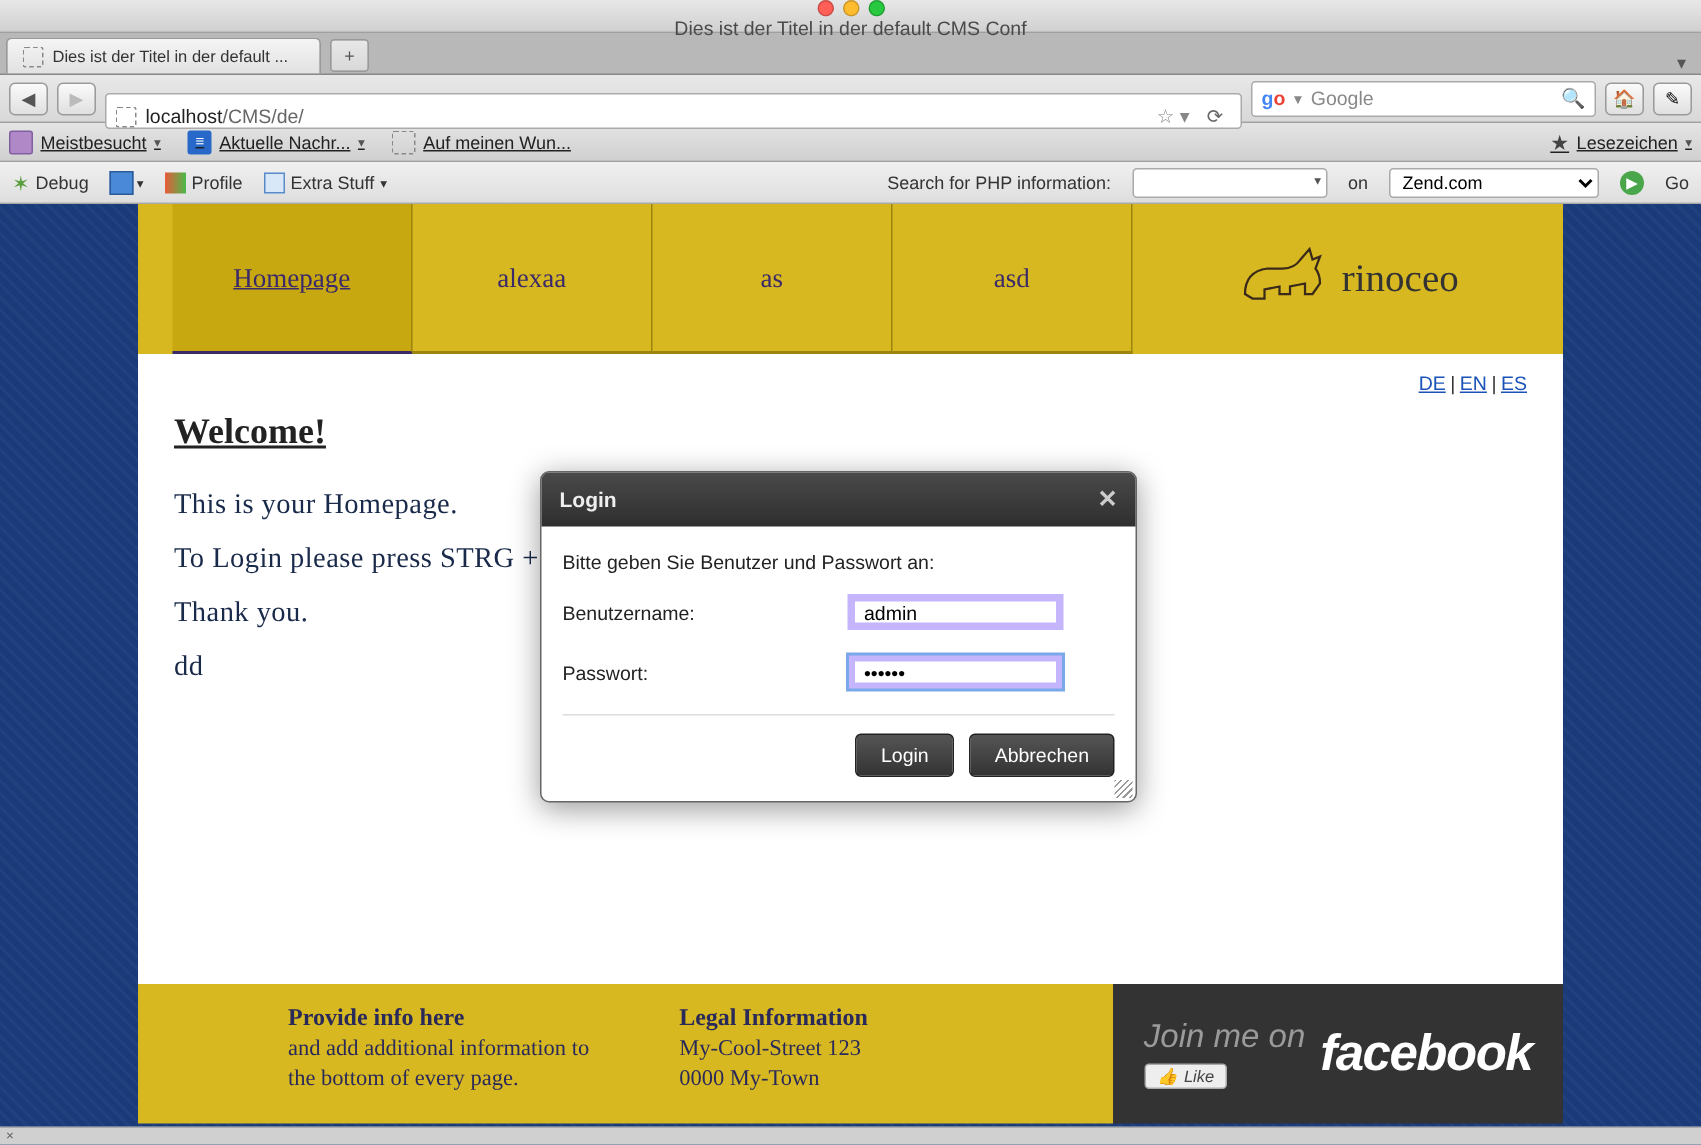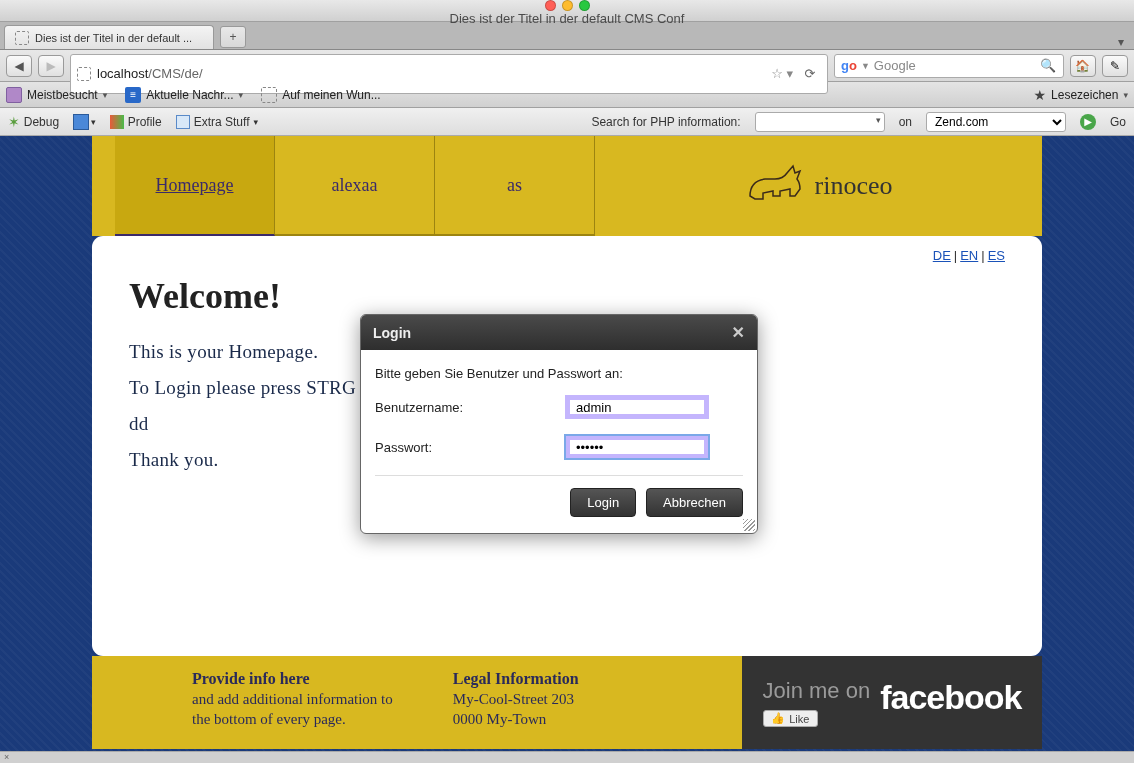--- a/index.html
+++ b/index.html
@@ -17,29 +17,29 @@
 
 .tabstrip { height: 28px; background: #b8b8b8; display: flex; align-items: flex-end; padding: 0 4px; border-bottom: 1px solid #888; }
 .tab { height: 24px; background: linear-gradient(#f4f4f4,#e2e2e2); border: 1px solid #999; border-bottom: none; border-radius: 4px 4px 0 0; padding: 0 10px; display: flex; align-items: center; gap: 6px; font-size: 11px; color: #333; margin-right: 2px; min-width: 210px; }
 .tab .dashed { width: 14px; height: 14px; border: 1px dashed #888; border-radius: 2px; }
 .newtab { width: 26px; height: 22px; background: linear-gradient(#e8e8e8,#d8d8d8); border: 1px solid #999; border-radius: 3px; display: flex; align-items: center; justify-content: center; margin-left: 4px; margin-bottom: 1px; color: #555; }
 
 
 .urlbar { height: 32px; background: linear-gradient(#e8e8e8,#d8d8d8); border-bottom: 1px solid #a0a0a0; display: flex; align-items: center; padding: 0 6px; gap: 6px; }
 .navbtn { width: 26px; height: 22px; background: linear-gradient(#fafafa,#e0e0e0); border: 1px solid #9a9a9a; border-radius: 4px; display: flex; align-items: center; justify-content: center; color: #555; font-size: 12px; }
 .navbtn.disabled { color: #bbb; }
-.urlfield { flex: 1; height: 40px; background: #fff; border: 1px solid #aaa; border-radius: 3px; display: flex; align-items: center; padding: 0 6px; font-size: 13px; color: #666; margin-top: 16px; }
+.urlfield { flex: 1; height: 24px; background: #fff; border: 1px solid #aaa; border-radius: 3px; display: flex; align-items: flex-end; padding: 0 6px; font-size: 13px; color: #666; margin-top: 16px; }
 .urlfield .host { color: #222; }
 .urlfield .star { margin-left: auto; color: #888; padding: 0 6px; }
 .reloadbtn { width: 22px; display: flex; justify-content: center; color: #666; }
 .searchfield { width: 230px; height: 24px; background: #fff; border: 1px solid #aaa; border-radius: 3px; display: flex; align-items: center; padding: 0 6px; gap: 4px; color: #888; font-size: 13px; }
 .home-btn, .addon-btn { width: 26px; height: 22px; background: linear-gradient(#fafafa,#e0e0e0); border: 1px solid #9a9a9a; border-radius: 4px; display: flex; align-items: center; justify-content: center; }
 
 
-.bookmarks { height: 26px; background: linear-gradient(#e4e4e4,#d0d0d0); border-bottom: 1px solid #a0a0a0; display: flex; padding: 0 6px; gap: 18px; font-size: 12px; color: #222; }
+.bookmarks { height: 26px; background: linear-gradient(#e4e4e4,#d0d0d0); border-bottom: 1px solid #a0a0a0; display: flex; padding: 0 6px; gap: 18px; font-size: 12px; color: #222; text-decoration: underline; }
 .bookmarks .item { display: flex; align-items: center; gap: 5px; }
 .bookmarks .spacer { flex: 1; }
 .bk-icon { width: 16px; height: 16px; display: inline-flex; align-items: center; justify-content: center; }
 .bk-purple { background: #b088c8; border: 1px solid #8060a0; border-radius: 2px; }
 .bk-rss { background: #2868c8; border-radius: 2px; color: #fff; font-size: 10px; }
 .bk-dashed { border: 1px dashed #888; border-radius: 2px; }
 .bk-star { color: #444; font-size: 14px; }
 
 
 .devbar { height: 28px; background: linear-gradient(#f0f0f0,#dedede); border-bottom: 1px solid #aaa; display: flex; align-items: center; padding: 0 8px; gap: 14px; font-size: 12px; color: #333; }
@@ -52,25 +52,25 @@
 .viewport { position: relative; height: calc(763px - 22px - 28px - 32px - 26px - 28px - 12px); overflow: hidden; background: #1a3a7a; background-image: repeating-linear-gradient(45deg, rgba(255,255,255,0.03) 0 2px, transparent 2px 6px); }
 .page-wrap { width: 950px; margin: 0 auto; background: transparent; }
 .header { background: #d8b820; height: 100px; display: flex; align-items: stretch; }
 .navtabs { display: flex; padding-left: 23px; }
 .navtab { width: 160px; display: flex; align-items: center; justify-content: center; font-family: Georgia, serif; font-size: 18px; color: #3a2a6a; border-right: 1px solid #9c8410; }
 .navtab.active { background: #c8a810; text-decoration: underline; border-bottom: 2px solid #3a2a6a; }
 .navtab:not(.active) { border-bottom: 2px solid #9c8410; }
 .brand { flex: 1; display: flex; align-items: center; justify-content: center; gap: 10px; font-family: Georgia, serif; font-size: 26px; color: #333; }
 .rhino-svg { width: 60px; height: 50px; }
 
-.content { background: #fff; padding: 12px 37px 140px; min-height: 420px; position: relative; border-radius: 11px; }
+.content { background: #fff; padding: 12px 24px 140px; min-height: 420px; position: relative; }
 .langbar { text-align: right; font-size: 13px; }
 .langbar a { color: #1a52b8; text-decoration: underline; }
 .langbar .sep { color: #333; margin: 0 3px; }
-.welcome { font-family: Georgia, serif; font-size: 36px; color: #222; margin: 12px 0 24px; }
+.welcome { font-family: Georgia, serif; font-size: 24px; color: #222; margin: 12px 0 24px; text-decoration: underline; }
 .body-p { font-family: Georgia, serif; font-size: 19px; color: #1a2a4a; margin: 14px 0; letter-spacing: 0.3px; }
 
 .footer { display: flex; position: relative; }
 .footer-left { flex: 1; background: #d8b820; padding: 14px 24px 20px 100px; display: flex; gap: 60px; font-family: Georgia, serif; }
 .footer-col h4 { color: #2a2a5a; font-size: 16px; margin-bottom: 2px; font-weight: bold; }
 .footer-col p { color: #2a2a5a; font-size: 15px; line-height: 1.3; }
 .footer-right { width: 300px; background: #333; color: #a0a0a0; display: flex; flex-direction: column; align-items: center; justify-content: center; font-size: 20px; }
 .fb-word { color: #fff; font-size: 34px; font-weight: bold; letter-spacing: -1px; }
 .fb-like { background: #eee; border: 1px solid #aaa; border-radius: 3px; padding: 1px 8px; font-size: 11px; color: #444; display: inline-flex; align-items: center; gap: 4px; margin-top: 2px; }
 
@@ -200,55 +200,58 @@
       <div class="navtabs">
         <a class="navtab active">
             <span>Homepage</span>
           </a>
         <a class="navtab">
             <span>alexaa</span>
           </a>
         <a class="navtab">
             <span>as</span>
           </a>
+        <a class="navtab">
+            <span>asd</span>
+          </a>
       </div>
       <div class="brand">
         <svg class="rhino-svg" viewBox="0 0 60 50">
           <path d="M5 35 Q5 20 20 18 L30 18 Q38 18 42 12 L48 5 L50 12 L55 10 L52 18 Q55 22 55 28 L50 35 L45 35 L45 28 L35 30 L35 35 L28 35 L28 30 L18 32 L18 38 L10 38 Z" fill="none" stroke="#3a2a1a" stroke-width="1.5"></path>
         </svg>
         <span>rinoceo</span>
       </div>
     </div>
 
     <div class="content">
       <div class="langbar">
         <a>DE</a><span class="sep">|</span><a>EN</a><span class="sep">|</span><a>ES</a>
       </div>
       <h1 class="welcome">Welcome!</h1>
       <p class="body-p">This is your Homepage.</p>
       <p class="body-p">To Login please press STRG + S</p>
+      <p class="body-p">Thank you.</p>
       <p class="body-p">dd</p>
-      <p class="body-p">Thank you.</p>
     </div>
 
     <div class="footer">
       <div class="footer-left">
         <div class="footer-col">
           <h4>Provide info here</h4>
           <p>and add additional information to</p>
           <p>the bottom of every page.</p>
         </div>
         <div class="footer-col">
           <h4>Legal Information</h4>
-          <p>My-Cool-Street 203</p>
+          <p>My-Cool-Street 123</p>
           <p>0000 My-Town</p>
         </div>
       </div>
       <div class="footer-right">
-        <div style="display:flex;align-items:flex-start;gap:10px;">
+        <div style="display:flex;align-items:center;gap:10px;font-style:italic;">
           <div>
             <div style="font-size:22px;color:#9a9a9a;">Join me on</div>
             <div class="fb-like">
               <span>👍</span>
               <span>Like</span>
             </div>
           </div>
           <div class="fb-word">facebook</div>
         </div>
       </div>

